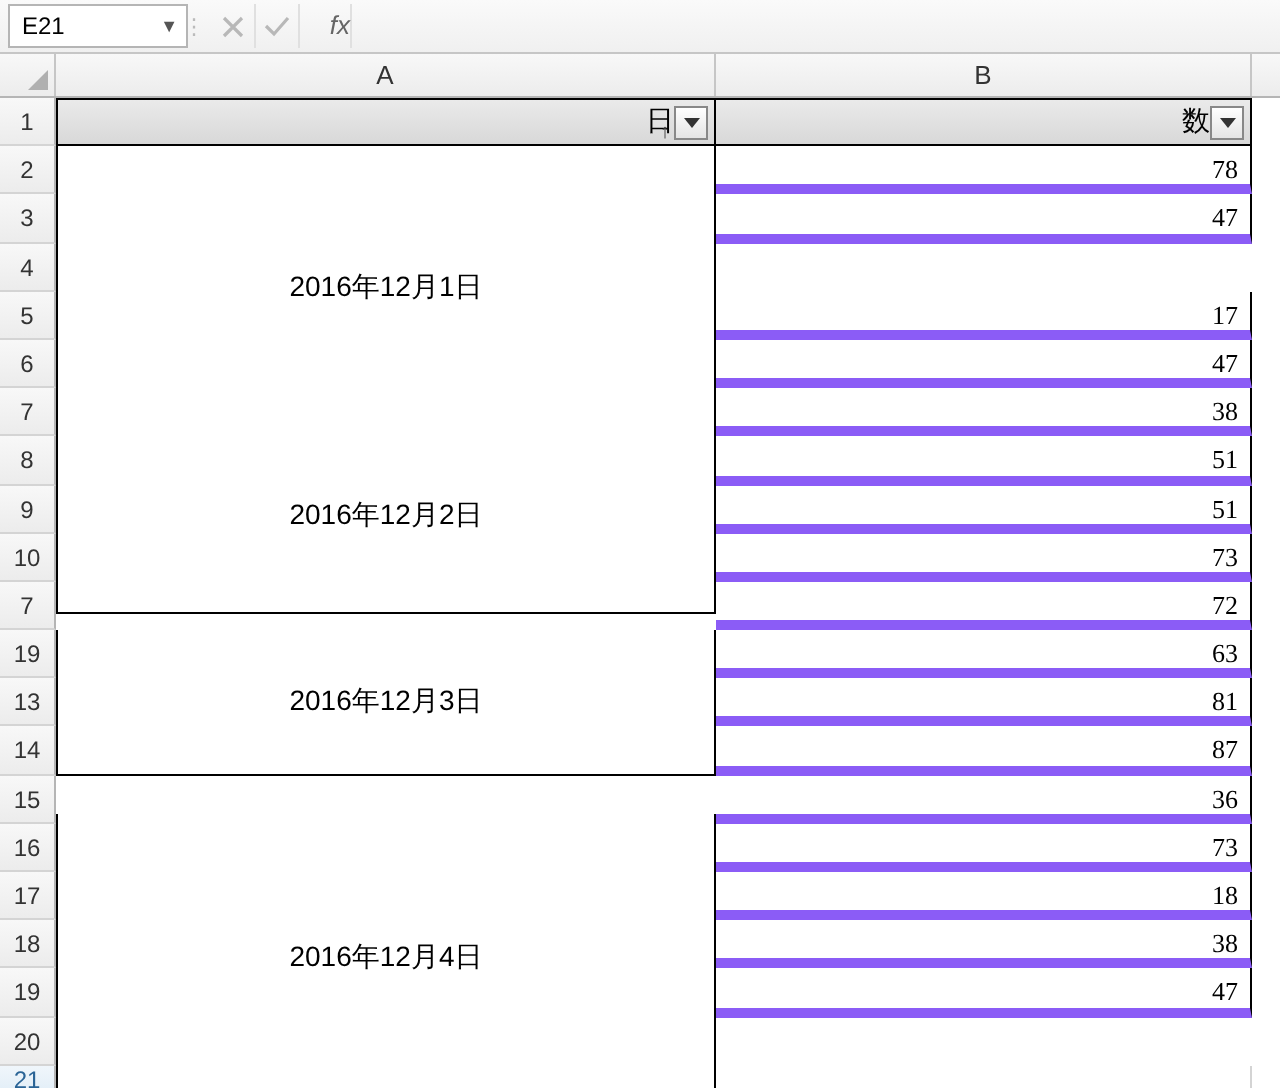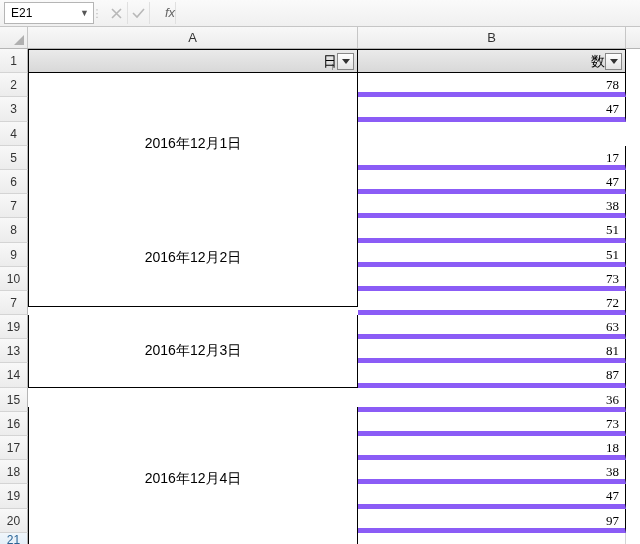--- a/index.html
+++ b/index.html
@@ -307,21 +307,20 @@
         <div class="cell cB dcell">38</div>
       </div>
       <div class="rowline">
         <div class="rowh">19</div>
         <div class="cell cA" style="border-bottom:none;border-right:none;border-left:none;background:transparent"></div>
         <div class="cell cB dcell">47</div>
       </div>
       <div class="rowline">
         <div class="rowh">20</div>
         <div class="cell cA" style="border-bottom:none;border-right:none;border-left:none;background:transparent"></div>
-        <div class="cell cB dcell">97</div>
       </div>
       <div class="rowline row21" style="height: 16px;">
         <div class="rowh" style="line-height:15px">21</div>
         <div class="cell cA" style="border:none;border-right:1px solid #d4d4d4"></div>
         <div class="cell cB" style="border:none;border-right:1px solid #d4d4d4"></div>
       </div>
       <div class="mergeA" style="top: 24.2px; height: 142px;">
         <span>2016年12月1日</span>
       </div>
       <div class="mergeA" style="top: 161px; height: 96.8px;">

